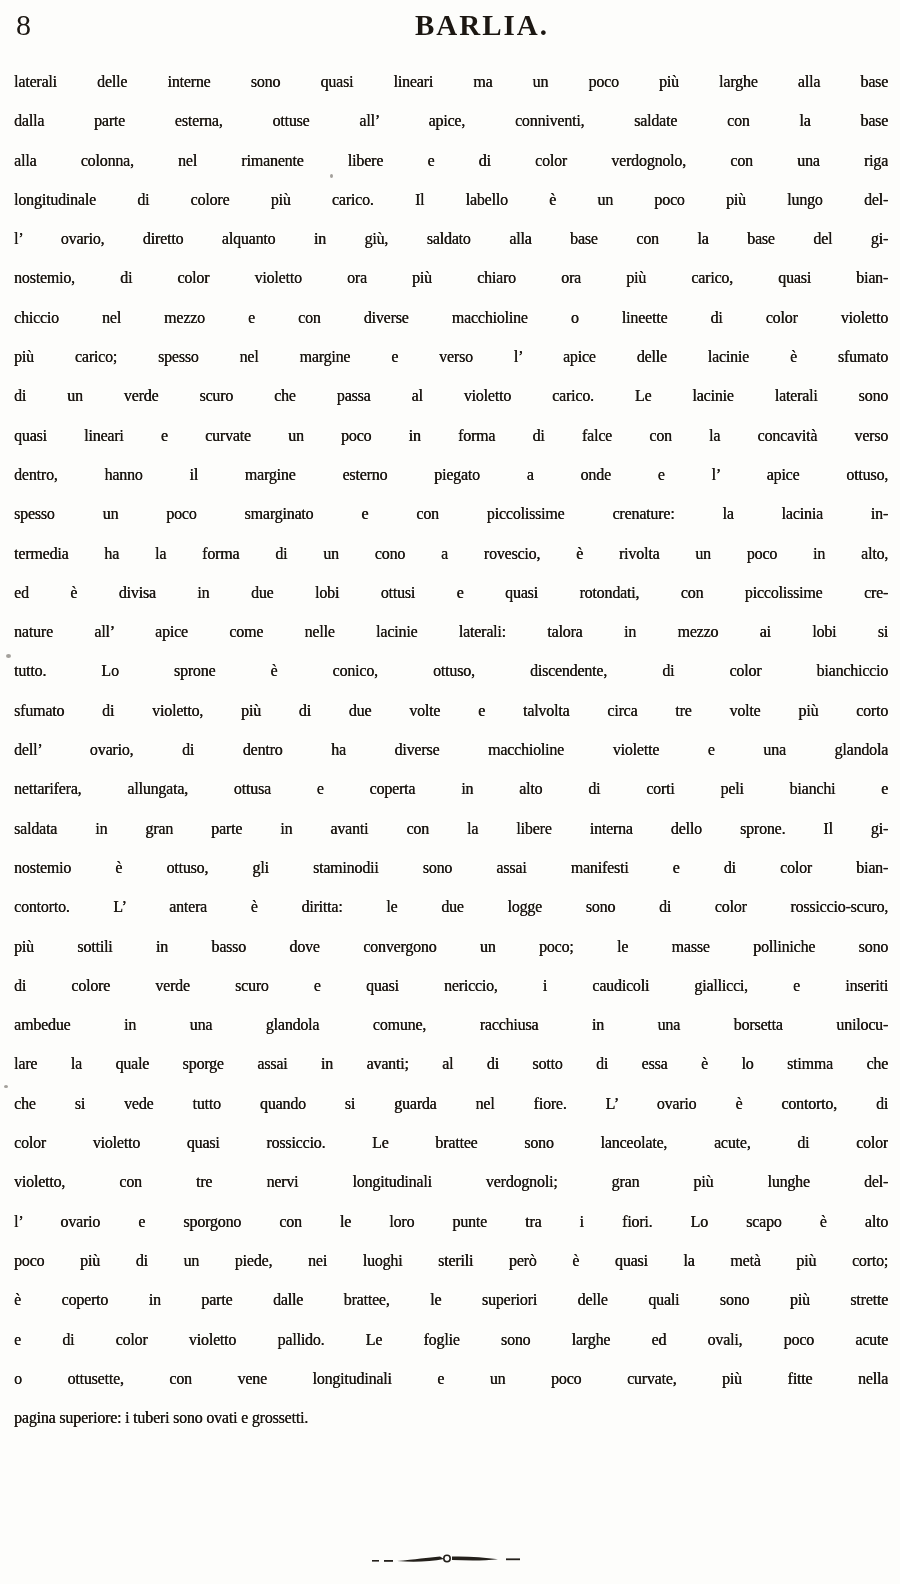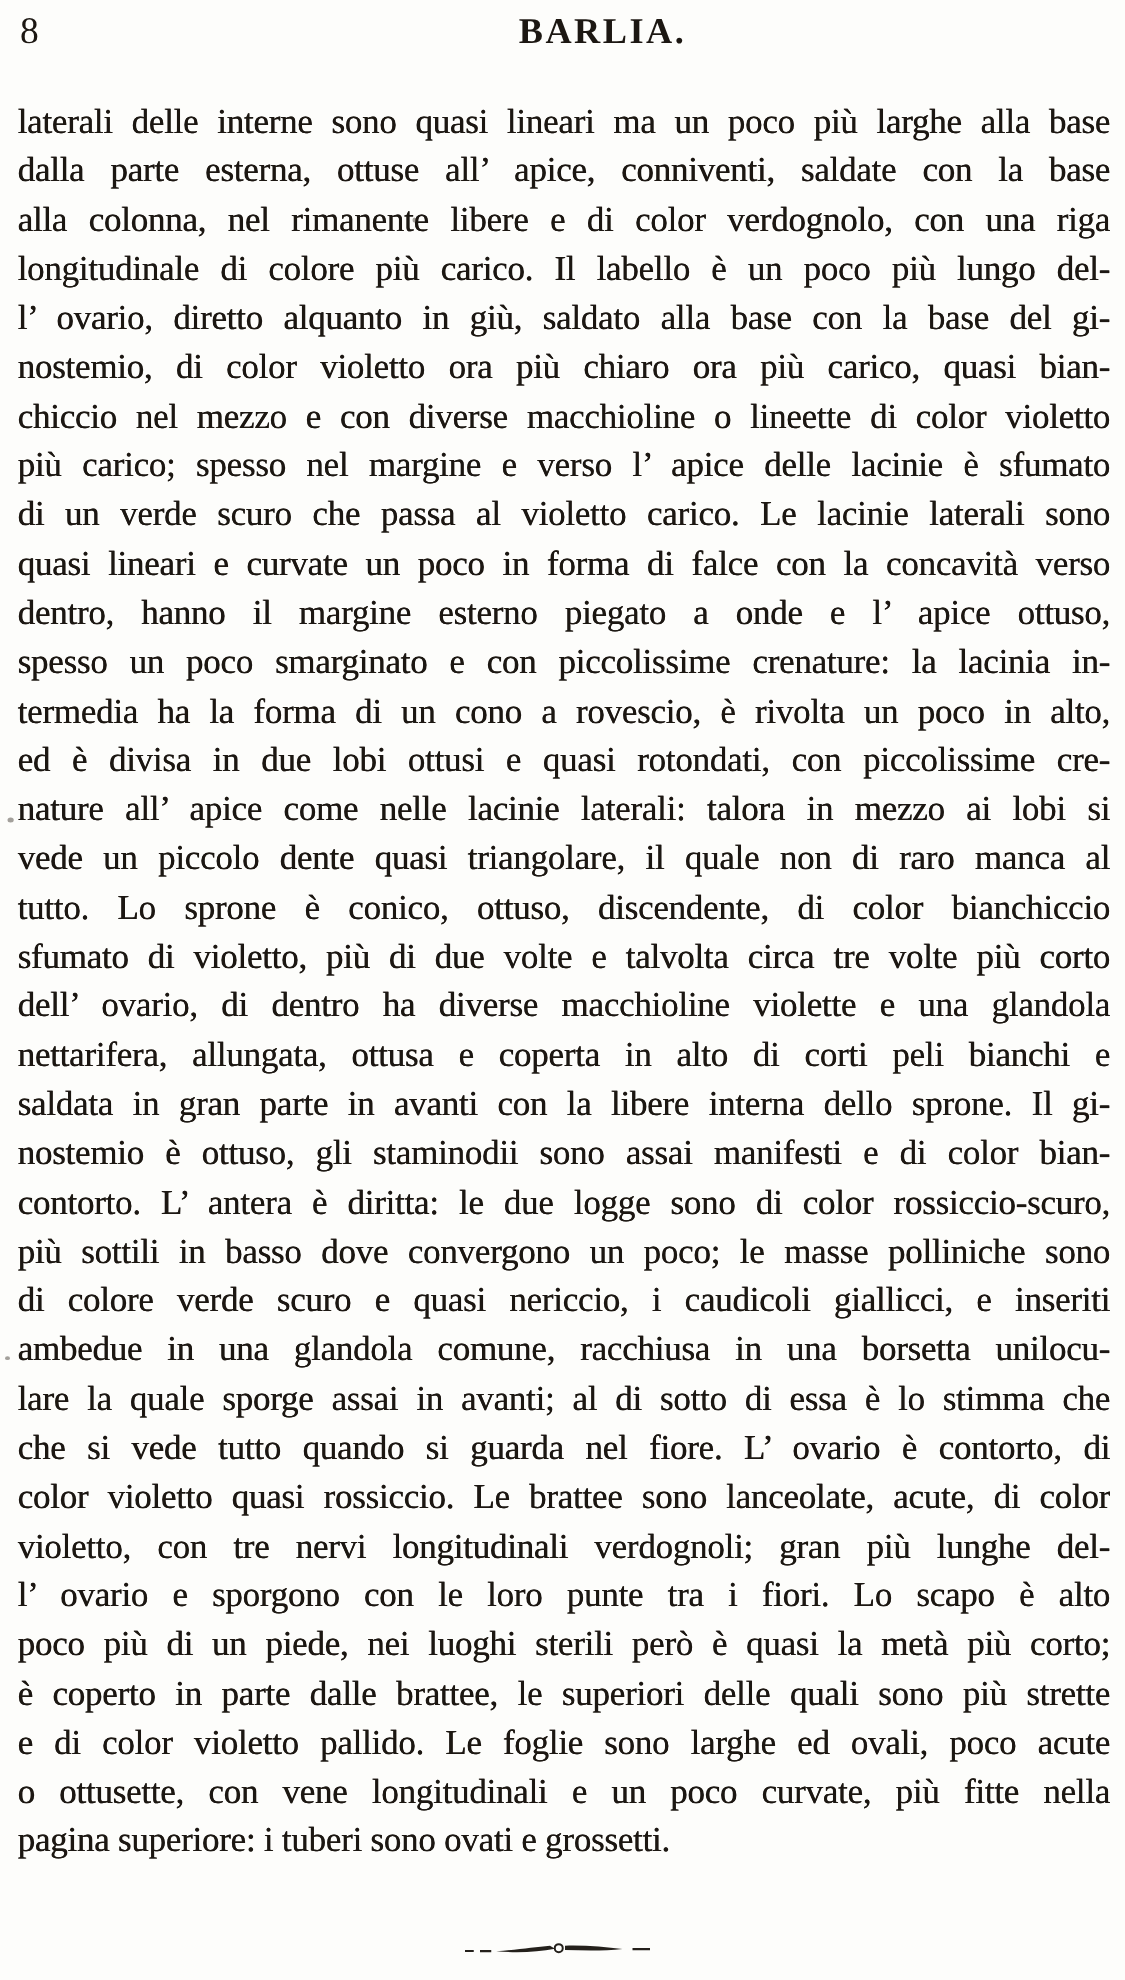--- a/index.html
+++ b/index.html
@@ -36,24 +36,24 @@
     transform: translateX(-50%);
     top: 2px;
     font-size: 29px;
     line-height: 34px;
     letter-spacing: 2px;
     font-weight: bold;
     margin-left: 32px;
   }
   .body-text {
     position: absolute;
-    top: 78px;
+    top: 62px;
     left: 14px;
     width: 874px;
-    font-size: 28px;
+    font-size: 16px;
     letter-spacing: -0.2px;
     text-shadow: 0.3px 0 0 currentColor;
   }
   .body-text .line {
     height: 39.3px;
     line-height: 39.3px;
     text-align: justify;
     text-align-last: justify;
     overflow: hidden;
   }
@@ -94,21 +94,20 @@
       <div class="line">nostemio, di color violetto ora più chiaro ora più carico, quasi bian-</div>
       <div class="line">chiccio nel mezzo e con diverse macchioline o lineette di color violetto</div>
       <div class="line">più carico; spesso nel margine e verso l’ apice delle lacinie è sfumato</div>
       <div class="line">di un verde scuro che passa al violetto carico. Le lacinie laterali sono</div>
       <div class="line">quasi lineari e curvate un poco in forma di falce con la concavità verso</div>
       <div class="line">dentro, hanno il margine esterno piegato a onde e l’ apice ottuso,</div>
       <div class="line">spesso un poco smarginato e con piccolissime crenature: la lacinia in-</div>
       <div class="line">termedia ha la forma di un cono a rovescio, è rivolta un poco in alto,</div>
       <div class="line">ed è divisa in due lobi ottusi e quasi rotondati, con piccolissime cre-</div>
       <div class="line">nature all’ apice come nelle lacinie laterali: talora in mezzo ai lobi si</div>
-      <div class="line">vede un piccolo dente quasi triangolare, il quale non di raro manca al</div>
       <div class="line">tutto. Lo sprone è conico, ottuso, discendente, di color bianchiccio</div>
       <div class="line">sfumato di violetto, più di due volte e talvolta circa tre volte più corto</div>
       <div class="line">dell’ ovario, di dentro ha diverse macchioline violette e una glandola</div>
       <div class="line">nettarifera, allungata, ottusa e coperta in alto di corti peli bianchi e</div>
       <div class="line">saldata in gran parte in avanti con la libere interna dello sprone. Il gi-</div>
       <div class="line">nostemio è ottuso, gli staminodii sono assai manifesti e di color bian-</div>
       <div class="line">contorto. L’ antera è diritta: le due logge sono di color rossiccio-scuro,</div>
       <div class="line">più sottili in basso dove convergono un poco; le masse polliniche sono</div>
       <div class="line">di colore verde scuro e quasi nericcio, i caudicoli giallicci, e inseriti</div>
       <div class="line">ambedue in una glandola comune, racchiusa in una borsetta unilocu-</div>

